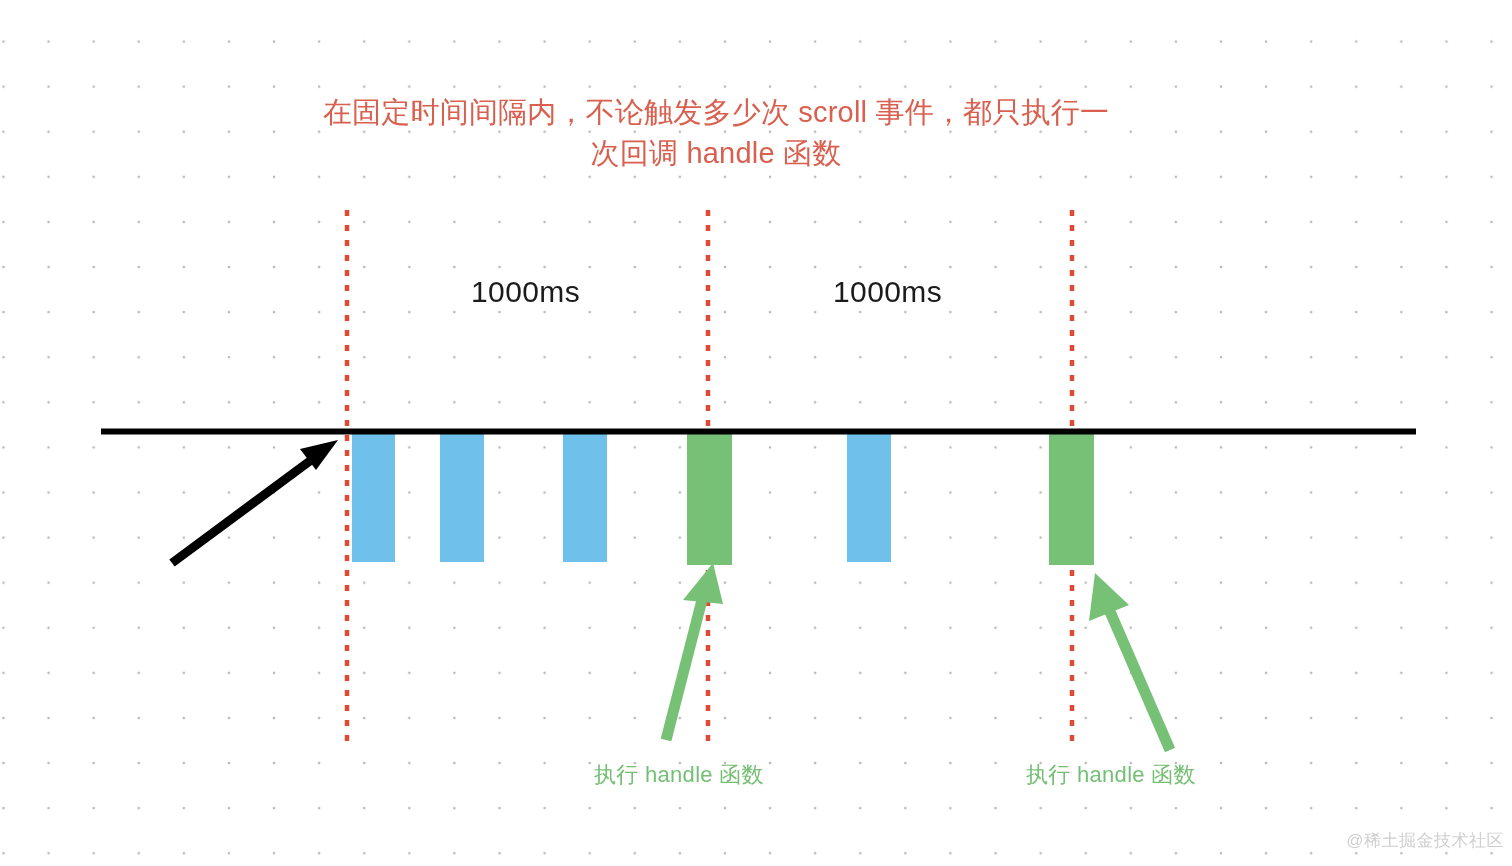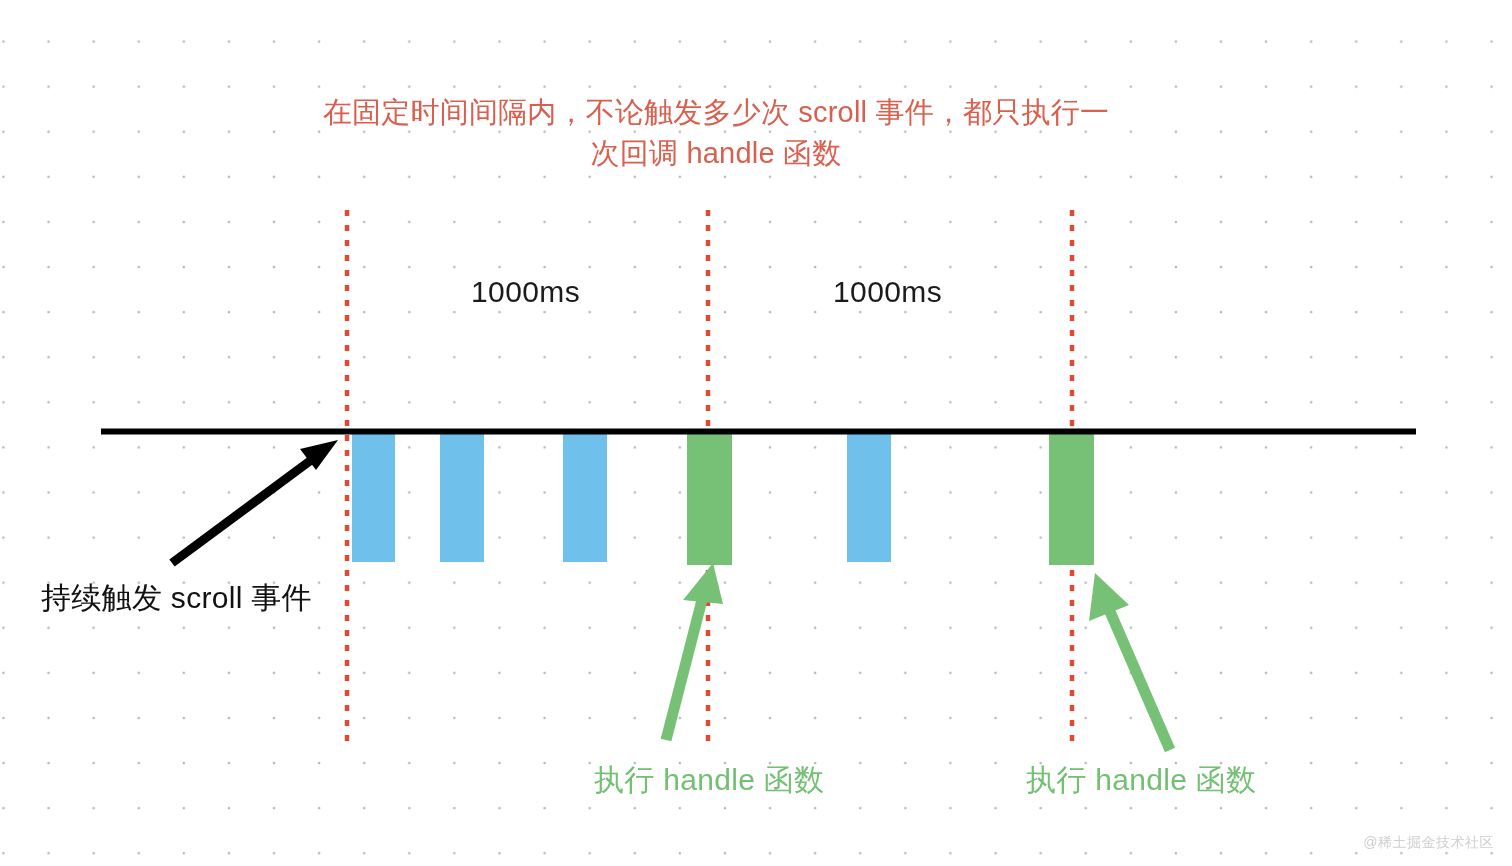--- a/index.html
+++ b/index.html
@@ -53,32 +53,32 @@
     left: 41px;
     top: 578px;
     font-size: 30px;
     color: #121212;
     letter-spacing: 0.3px;
     white-space: nowrap;
   }
   .handle-label {
     position: absolute;
     top: 760px;
-    font-size: 30px;
+    font-size: 22px;
     color: #73bf73;
     letter-spacing: 0.3px;
     white-space: nowrap;
   }
   #handle-label-1 { left: 594px; }
   #handle-label-2 { left: 1026px; }
   .watermark {
     position: absolute;
-    right: 18px;
+    right: 8px;
     bottom: 14px;
-    font-size: 14px;
+    font-size: 17px;
     color: #cfcfcf;
     letter-spacing: 0.5px;
   }
 </style>
 </head>
 <body>
 
 <div id="canvas">
 
   <div class="title-block">在固定时间间隔内，不论触发多少次 scroll 事件，都只执行一
@@ -111,20 +111,19 @@
       <line x1="666" y1="740" x2="703" y2="596" stroke="#76c176" stroke-width="11" stroke-linecap="butt"></line>
       <polygon points="713,563 683,600 723,604" fill="#76c176"></polygon>
     </g>
 
     <g>
       <line x1="1170" y1="750" x2="1108" y2="607" stroke="#76c176" stroke-width="11" stroke-linecap="butt"></line>
       <polygon points="1095,573 1089,621 1129,605" fill="#76c176"></polygon>
     </g>
   </svg>
 
-  <div class="scroll-label">持续触发 scroll 事件</div>
 
   <div class="handle-label" id="handle-label-1">执行 handle 函数</div>
   <div class="handle-label" id="handle-label-2">执行 handle 函数</div>
 
   <div class="watermark">@稀土掘金技术社区</div>
 
 </div>
 
 </body></html>

